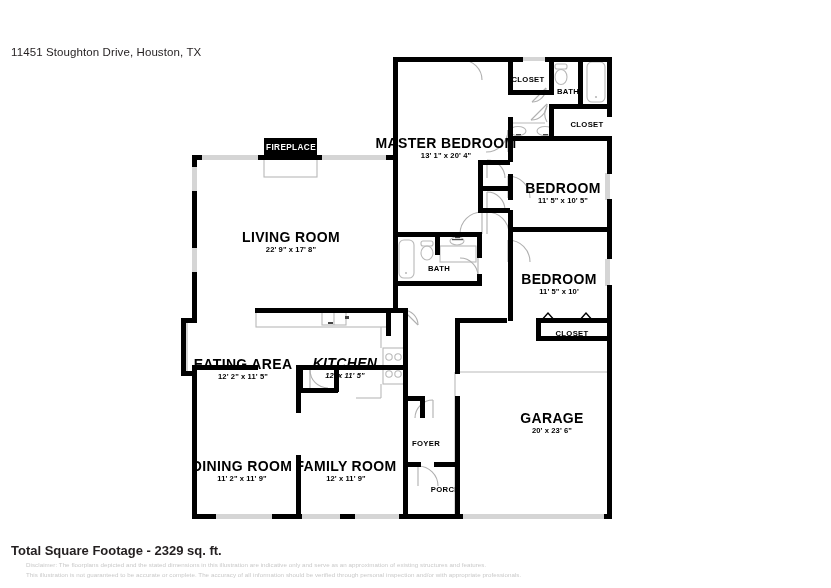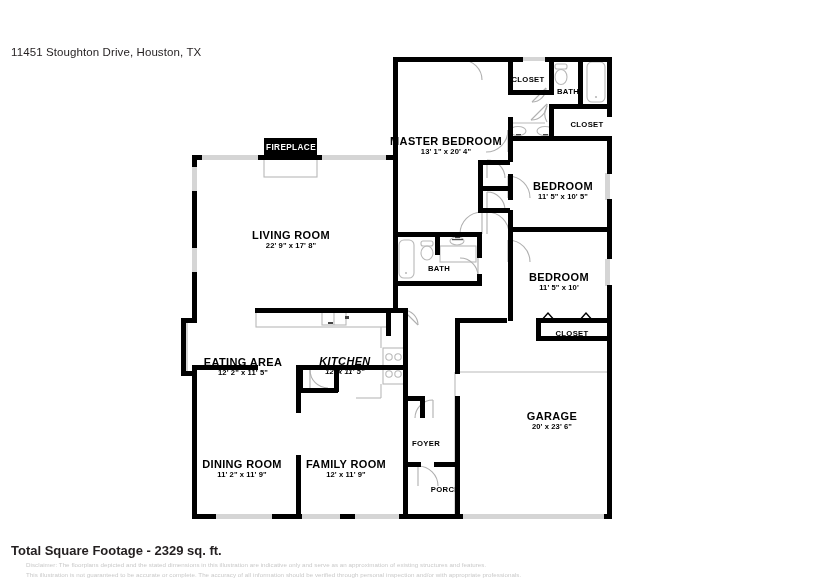--- a/index.html
+++ b/index.html
@@ -55,21 +55,21 @@
     position: absolute;
     text-align: center;
     color: #000000;
     font-weight: bold;
     line-height: 1.18;
     white-space: nowrap;
     transform: translateX(-50%);
   }
   .lbl .nm {
     display: block;
-    font-size: 11px;
+    font-size: 14px;
     letter-spacing: 0.35px;
   }
   .lbl .dim {
     display: block;
     font-size: 7.6px;
     letter-spacing: 0.1px;
     font-weight: bold;
   }
   .lbl.sm .nm { font-size: 7.7px; letter-spacing: 0.3px; }
   #fireplace-label {

